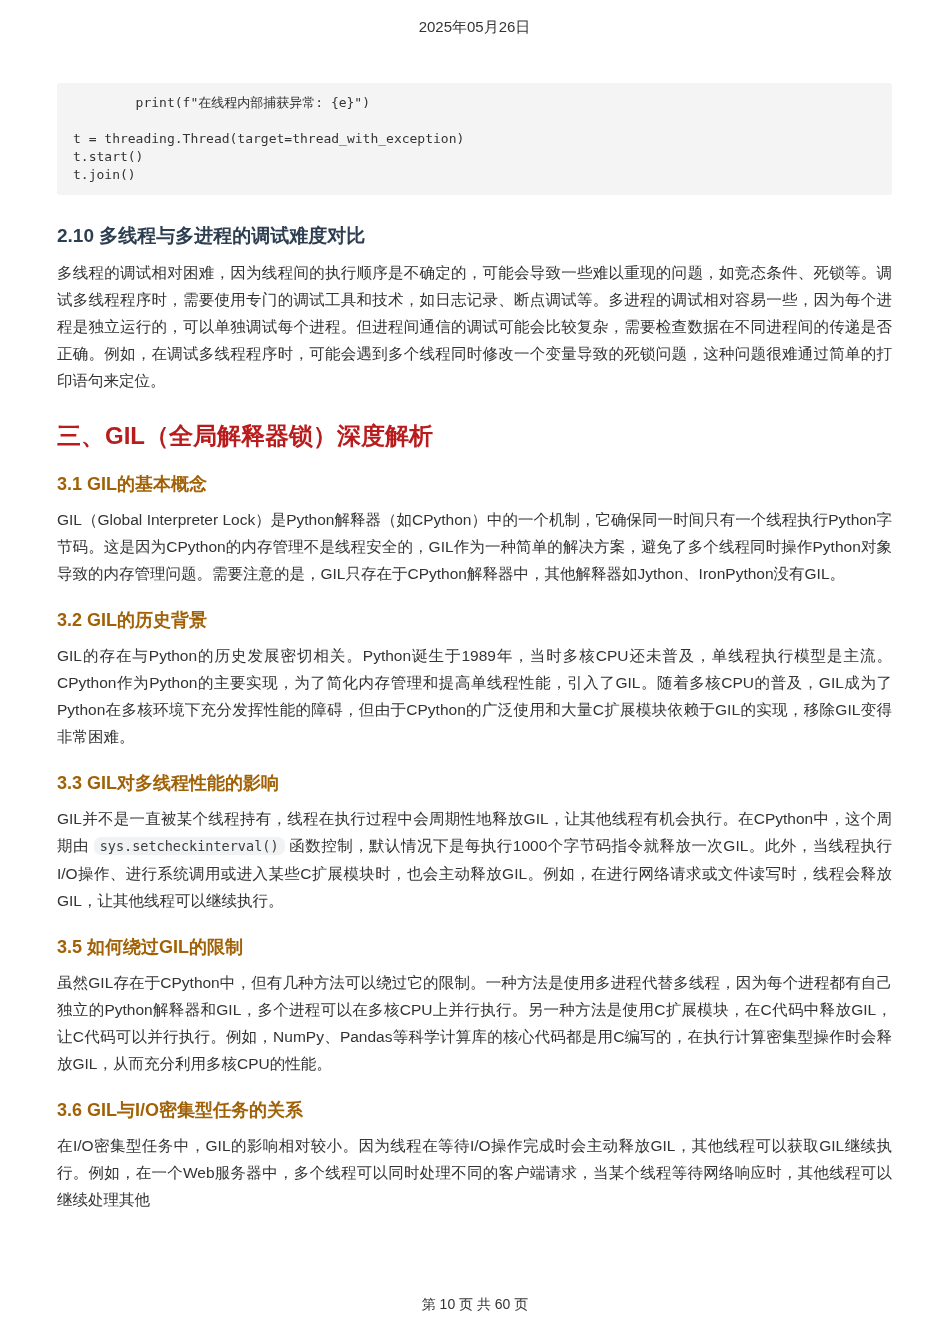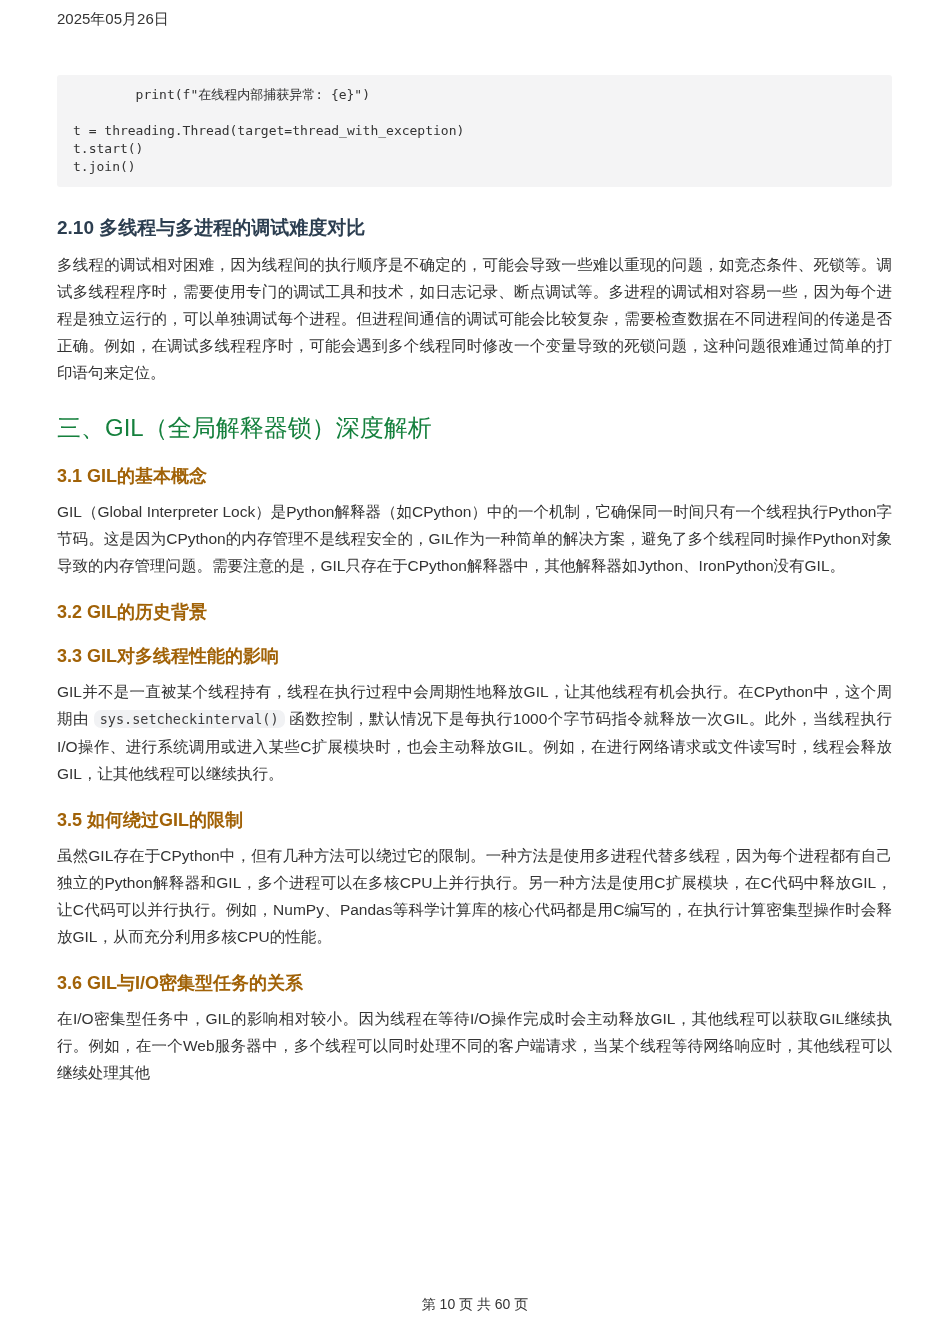--- a/index.html
+++ b/index.html
@@ -13,22 +13,22 @@
     width: 950px;
     height: 1340px;
     margin: 0 auto;
     background: #ffffff;
     overflow: hidden;
   }
   .content {
     padding: 0 58px 0 57px;
   }
   .doc-date {
-    margin-top: 8px;
-    text-align: left;
+    margin-top: 16px;
+    text-align: center;
     font-size: 15px;
     line-height: 21px;
     color: #333333;
   }
   .codeblock {
     margin-top: 46px;
     background: #f4f4f5;
     border-radius: 3px;
     padding: 11px 16px;
     font-family: "DejaVu Sans Mono", "Liberation Mono", monospace;
@@ -42,22 +42,22 @@
     margin-top: 29px;
     font-size: 19px;
     line-height: 24px;
     font-weight: 700;
     color: #2c3e50;
   }
   h1.chapter-heading {
     margin-top: 26px;
     font-size: 24px;
     line-height: 31px;
-    font-weight: 400;
-    color: #15803d;
+    font-weight: 700;
+    color: #b91c1c;
   }
   h3.sub-heading {
     margin-top: 22px;
     font-size: 18px;
     line-height: 22px;
     font-weight: 700;
     color: #a16207;
   }
   p.body-text {
     margin-top: 11px;
@@ -101,20 +101,21 @@
 
     <h2 class="sec-heading">2.10 多线程与多进程的调试难度对比</h2>
     <p class="body-text">多线程的调试相对困难，因为线程间的执行顺序是不确定的，可能会导致一些难以重现的问题，如竞态条件、死锁等。调试多线程程序时，需要使用专门的调试工具和技术，如日志记录、断点调试等。多进程的调试相对容易一些，因为每个进程是独立运行的，可以单独调试每个进程。但进程间通信的调试可能会比较复杂，需要检查数据在不同进程间的传递是否正确。例如，在调试多线程程序时，可能会遇到多个线程同时修改一个变量导致的死锁问题，这种问题很难通过简单的打印语句来定位。</p>
 
     <h1 class="chapter-heading">三、GIL（全局解释器锁）深度解析</h1>
 
     <h3 class="sub-heading">3.1 GIL的基本概念</h3>
     <p class="body-text">GIL（Global Interpreter Lock）是Python解释器（如CPython）中的一个机制，它确保同一时间只有一个线程执行Python字节码。这是因为CPython的内存管理不是线程安全的，GIL作为一种简单的解决方案，避免了多个线程同时操作Python对象导致的内存管理问题。需要注意的是，GIL只存在于CPython解释器中，其他解释器如Jython、IronPython没有GIL。</p>
 
     <h3 class="sub-heading">3.2 GIL的历史背景</h3>
+    <p class="body-text">GIL的存在与Python的历史发展密切相关。Python诞生于1989年，当时多核CPU还未普及，单线程执行模型是主流。CPython作为Python的主要实现，为了简化内存管理和提高单线程性能，引入了GIL。随着多核CPU的普及，GIL成为了Python在多核环境下充分发挥性能的障碍，但由于CPython的广泛使用和大量C扩展模块依赖于GIL的实现，移除GIL变得非常困难。</p>
 
     <h3 class="sub-heading">3.3 GIL对多线程性能的影响</h3>
 
     <p class="body-text"><span>GIL并不是一直被某个线程持有，线程在执行过程中会周期性地释放GIL，让其他线程有机会执行。在CPython中，这个周期由 </span><code class="inline-code">sys.setcheckinterval()</code><span> 函数控制，默认情况下是每执行1000个字节码指令就释放一次GIL。此外，当线程执行I/O操作、进行系统调用或进入某些C扩展模块时，也会主动释放GIL。例如，在进行网络请求或文件读写时，线程会释放GIL，让其他线程可以继续执行。</span></p>
 
     <h3 class="sub-heading">3.5 如何绕过GIL的限制</h3>
     <p class="body-text">虽然GIL存在于CPython中，但有几种方法可以绕过它的限制。一种方法是使用多进程代替多线程，因为每个进程都有自己独立的Python解释器和GIL，多个进程可以在多核CPU上并行执行。另一种方法是使用C扩展模块，在C代码中释放GIL，让C代码可以并行执行。例如，NumPy、Pandas等科学计算库的核心代码都是用C编写的，在执行计算密集型操作时会释放GIL，从而充分利用多核CPU的性能。</p>
 
     <h3 class="sub-heading">3.6 GIL与I/O密集型任务的关系</h3>
     <p class="body-text">在I/O密集型任务中，GIL的影响相对较小。因为线程在等待I/O操作完成时会主动释放GIL，其他线程可以获取GIL继续执行。例如，在一个Web服务器中，多个线程可以同时处理不同的客户端请求，当某个线程等待网络响应时，其他线程可以继续处理其他</p>

